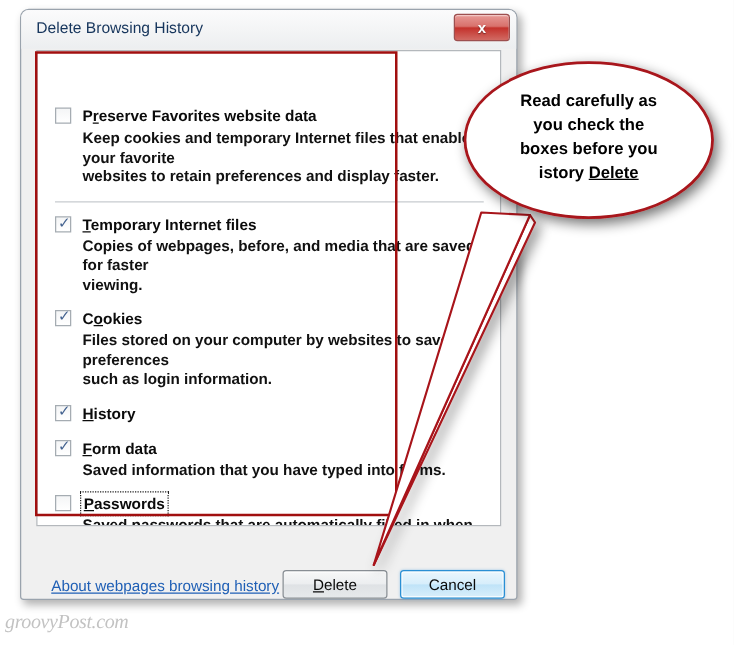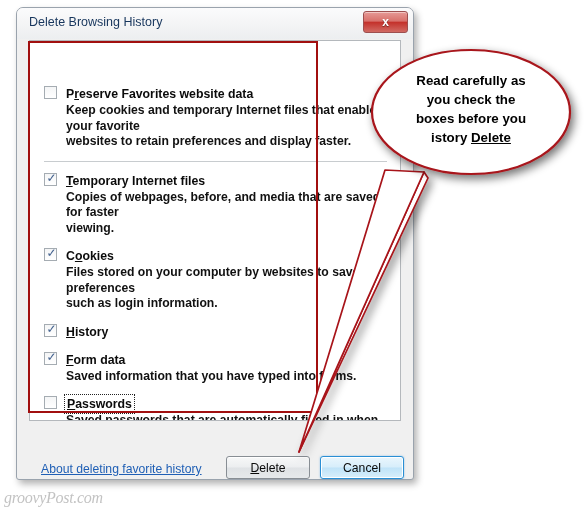--- a/index.html
+++ b/index.html
@@ -313,21 +313,21 @@
             
           </div>
           <div class="cb-label focused"><span class="acc">P</span>asswords</div>
           <div class="cb-desc">Saved passwords that are automatically filled in when you sign in
 to a website you've previously visited.</div>
         </div>
 
       </div>
     </div>
 
-    <div id="about-link">About deleting favorite history</div>
+    <div id="about-link">About webpages browsing history</div>
 
     <div class="dlg-button" id="delete-button">
       <span><span class="btn-acc">D</span>elete</span>
     </div>
 
     <div class="dlg-button" id="cancel-button">
       <span>Cancel</span>
     </div>
 
   </div>

